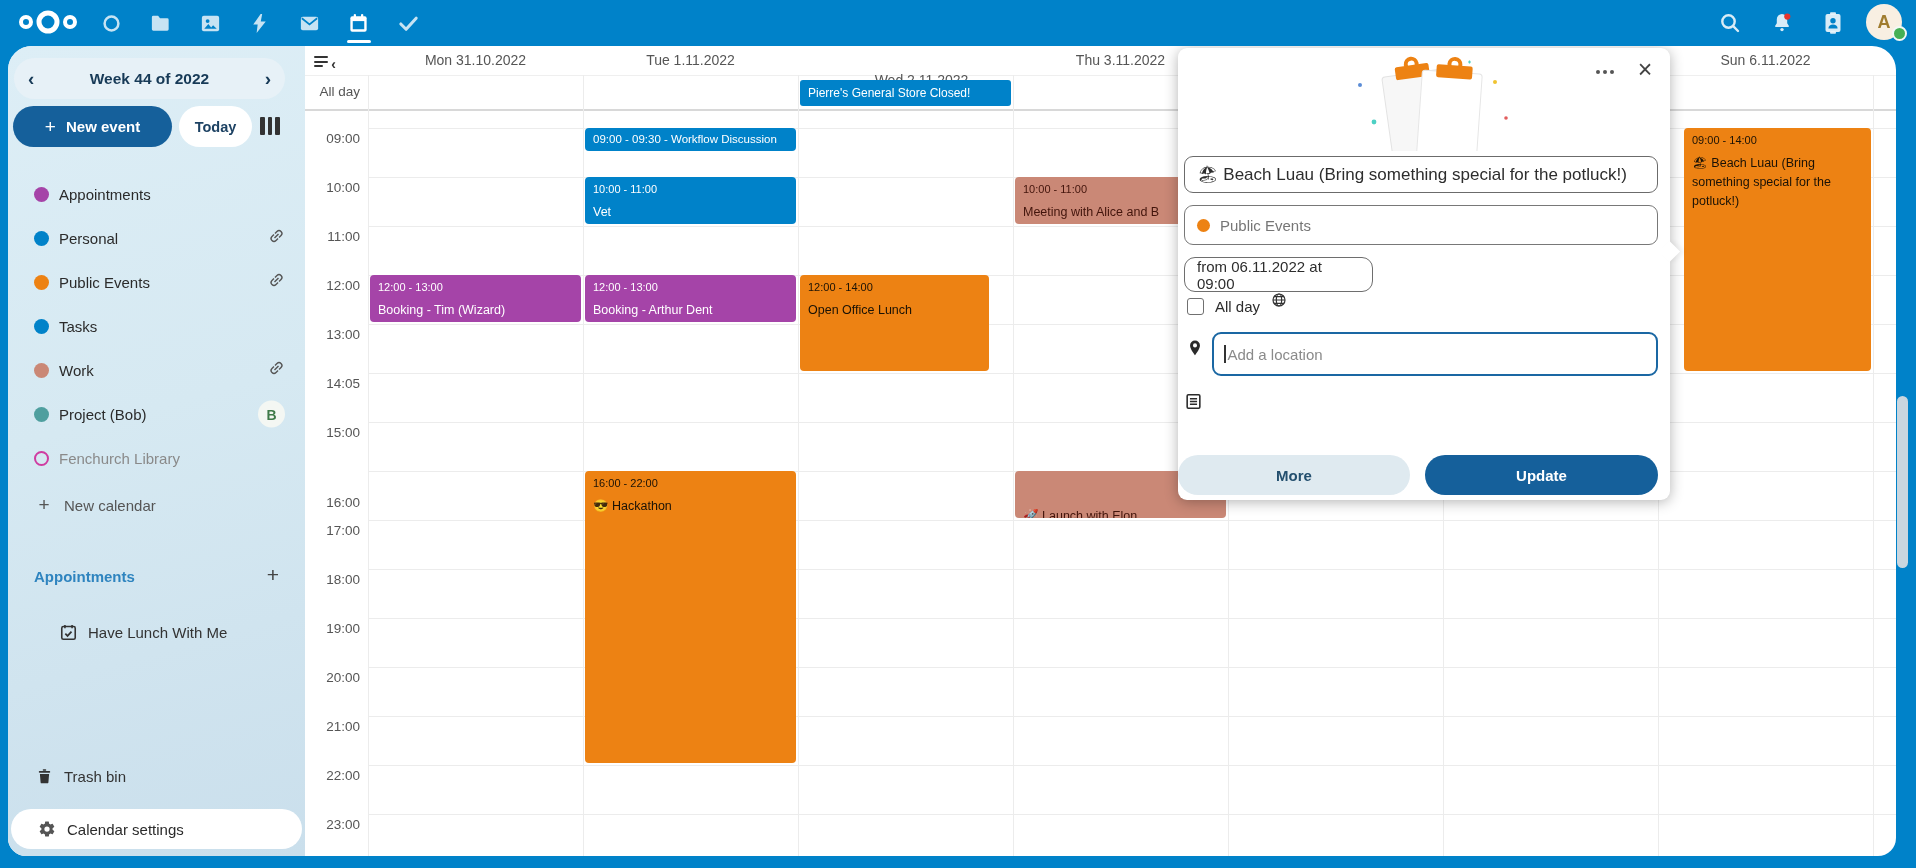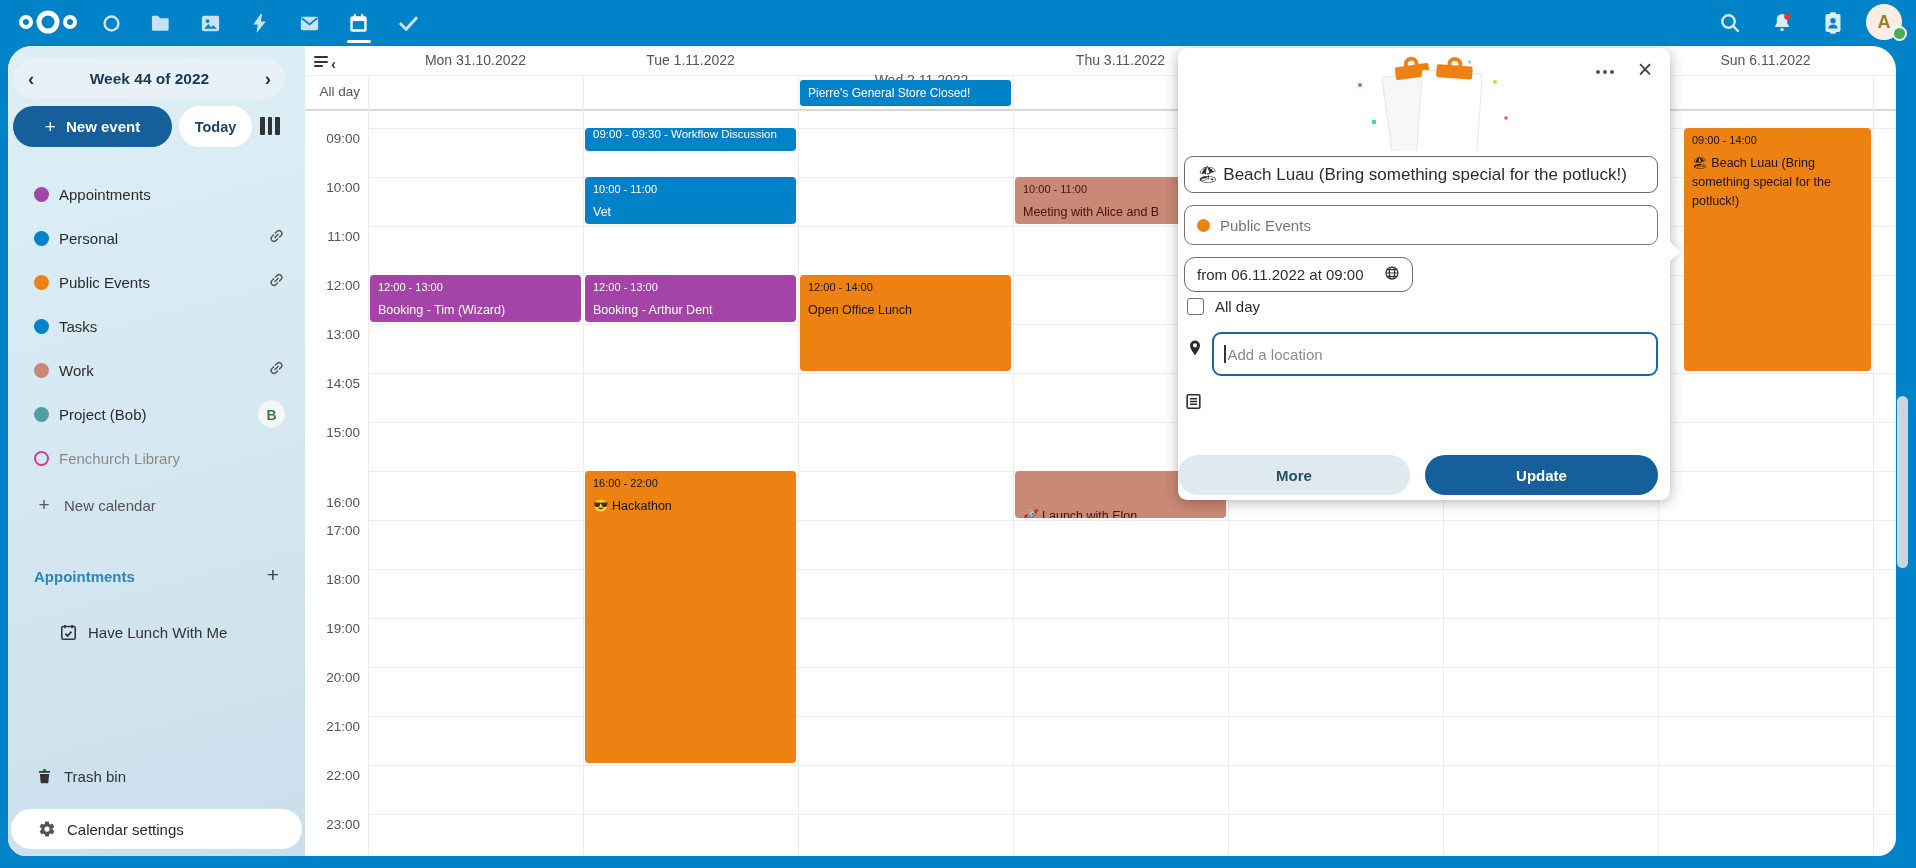--- a/index.html
+++ b/index.html
@@ -54,21 +54,21 @@
   .headline{position:absolute;left:297px;right:0;top:29px;height:1px;background:#efefef;}
   .allday-sep{position:absolute;left:297px;right:0;top:63px;height:2px;background:#d8d8d8;}
   .allday-lbl{position:absolute;left:290px;top:38px;width:62px;text-align:right;font-size:13.5px;color:#555;}
   .hour-lbl{position:absolute;width:55px;text-align:right;font-size:13.5px;color:#555;}
   .collapse-ic{position:absolute;left:306px;top:10px;width:22px;height:16px;cursor:pointer;}
   .collapse-ic i{display:block;width:14px;height:2px;background:#333;margin-bottom:2.6px;border-radius:1px;}
   .collapse-ic span{position:absolute;right:0;top:1px;font-size:14px;color:#333;font-weight:bold;line-height:1;}
   .event{position:absolute;border-radius:4px;box-sizing:border-box;overflow:hidden;cursor:pointer;z-index:2;}
   .event .etime{font-size:11px;padding:6px 8px 0 8px;white-space:nowrap;}
   .event .etitle{font-size:12.5px;padding:8px 8px 0 8px;line-height:19px;}
-  .event.compact{display:flex;align-items:flex-start;}
+  .event.compact{display:flex;align-items:center;}
   .event.compact .eline{font-size:11.5px;padding-left:8px;white-space:nowrap;}
   .event.title_low{padding-top:28px;}
   
   #popup{position:absolute;left:1170px;top:2px;width:492px;height:452px;background:#fff;border-radius:9px;
          box-shadow:0 2px 14px rgba(0,0,0,.30);z-index:10;}
   #popup .tail{position:absolute;right:-7px;top:196px;width:15px;height:15px;background:#fff;transform:rotate(45deg);
                box-shadow:3px -3px 5px rgba(0,0,0,.06);}
   .pp-menu{position:absolute;left:412px;top:14px;width:30px;height:20px;display:flex;gap:3px;align-items:center;justify-content:center;cursor:pointer;}
   .pp-menu i{width:4px;height:4px;border-radius:50%;background:#555;}
   .pp-close{position:absolute;left:452px;top:6px;width:30px;height:30px;font-size:25px;color:#444;display:flex;
@@ -361,21 +361,21 @@
         <div class="etitle">Vet</div>
       </div>
       <div class="event" style="background: rgb(165, 68, 168); color: rgb(255, 255, 255); left: 362px; width: 211px; top: 229px; height: 47px;">
         <div class="etime">12:00 - 13:00</div>
         <div class="etitle">Booking - Tim (Wizard)</div>
       </div>
       <div class="event" style="background: rgb(165, 68, 168); color: rgb(255, 255, 255); left: 577px; width: 211px; top: 229px; height: 47px;">
         <div class="etime">12:00 - 13:00</div>
         <div class="etitle">Booking - Arthur Dent</div>
       </div>
-      <div class="event" style="background: rgb(237, 130, 19); color: rgb(26, 18, 6); left: 792px; width: 211px; top: 229px; height: 96px;">
+      <div class="event" style="background: rgb(237, 130, 19); color: rgb(26, 18, 6); left: 792px; width: 189px; top: 229px; height: 96px;">
         <div class="etime">12:00 - 14:00</div>
         <div class="etitle">Open Office Lunch</div>
       </div>
       <div class="event" style="background: rgb(202, 136, 118); color: rgb(66, 20, 11); left: 1007px; width: 211px; top: 131px; height: 47px;">
         <div class="etime">10:00 - 11:00</div>
         <div class="etitle">Meeting with Alice and B</div>
       </div>
       <div class="event" style="background: rgb(237, 130, 19); color: rgb(26, 18, 6); left: 577px; width: 211px; top: 425px; height: 292px;">
         <div class="etime">16:00 - 22:00</div>
         <div class="etitle">😎 Hackathon</div>
@@ -419,21 +419,21 @@
 
     <div class="pp-title">
       <span class="tval">🏖 Beach Luau (Bring something special for the potluck!)</span>
     </div>
 
     <div class="pp-select">
       <span class="dot" style="background: rgb(237, 130, 19);"></span>
       <span class="sval">Public Events</span>
     </div>
 
-    <div class="pp-date" style="left:6px;width:229px;">
+    <div class="pp-date" style="left:6px;width:189px;flex-direction:column;">
       <span>from 06.11.2022 at 09:00</span>
       <span>
         <svg width="16" height="16" viewBox="0 0 24 24" fill="none" stroke="#333" stroke-width="1.8">
           <circle cx="12" cy="12" r="9"></circle>
             <ellipse cx="12" cy="12" rx="4" ry="9"></ellipse>
             <path d="M3 12h18M4.5 7h15M4.5 17h15"></path>
         </svg>
       </span>
     </div>
 

